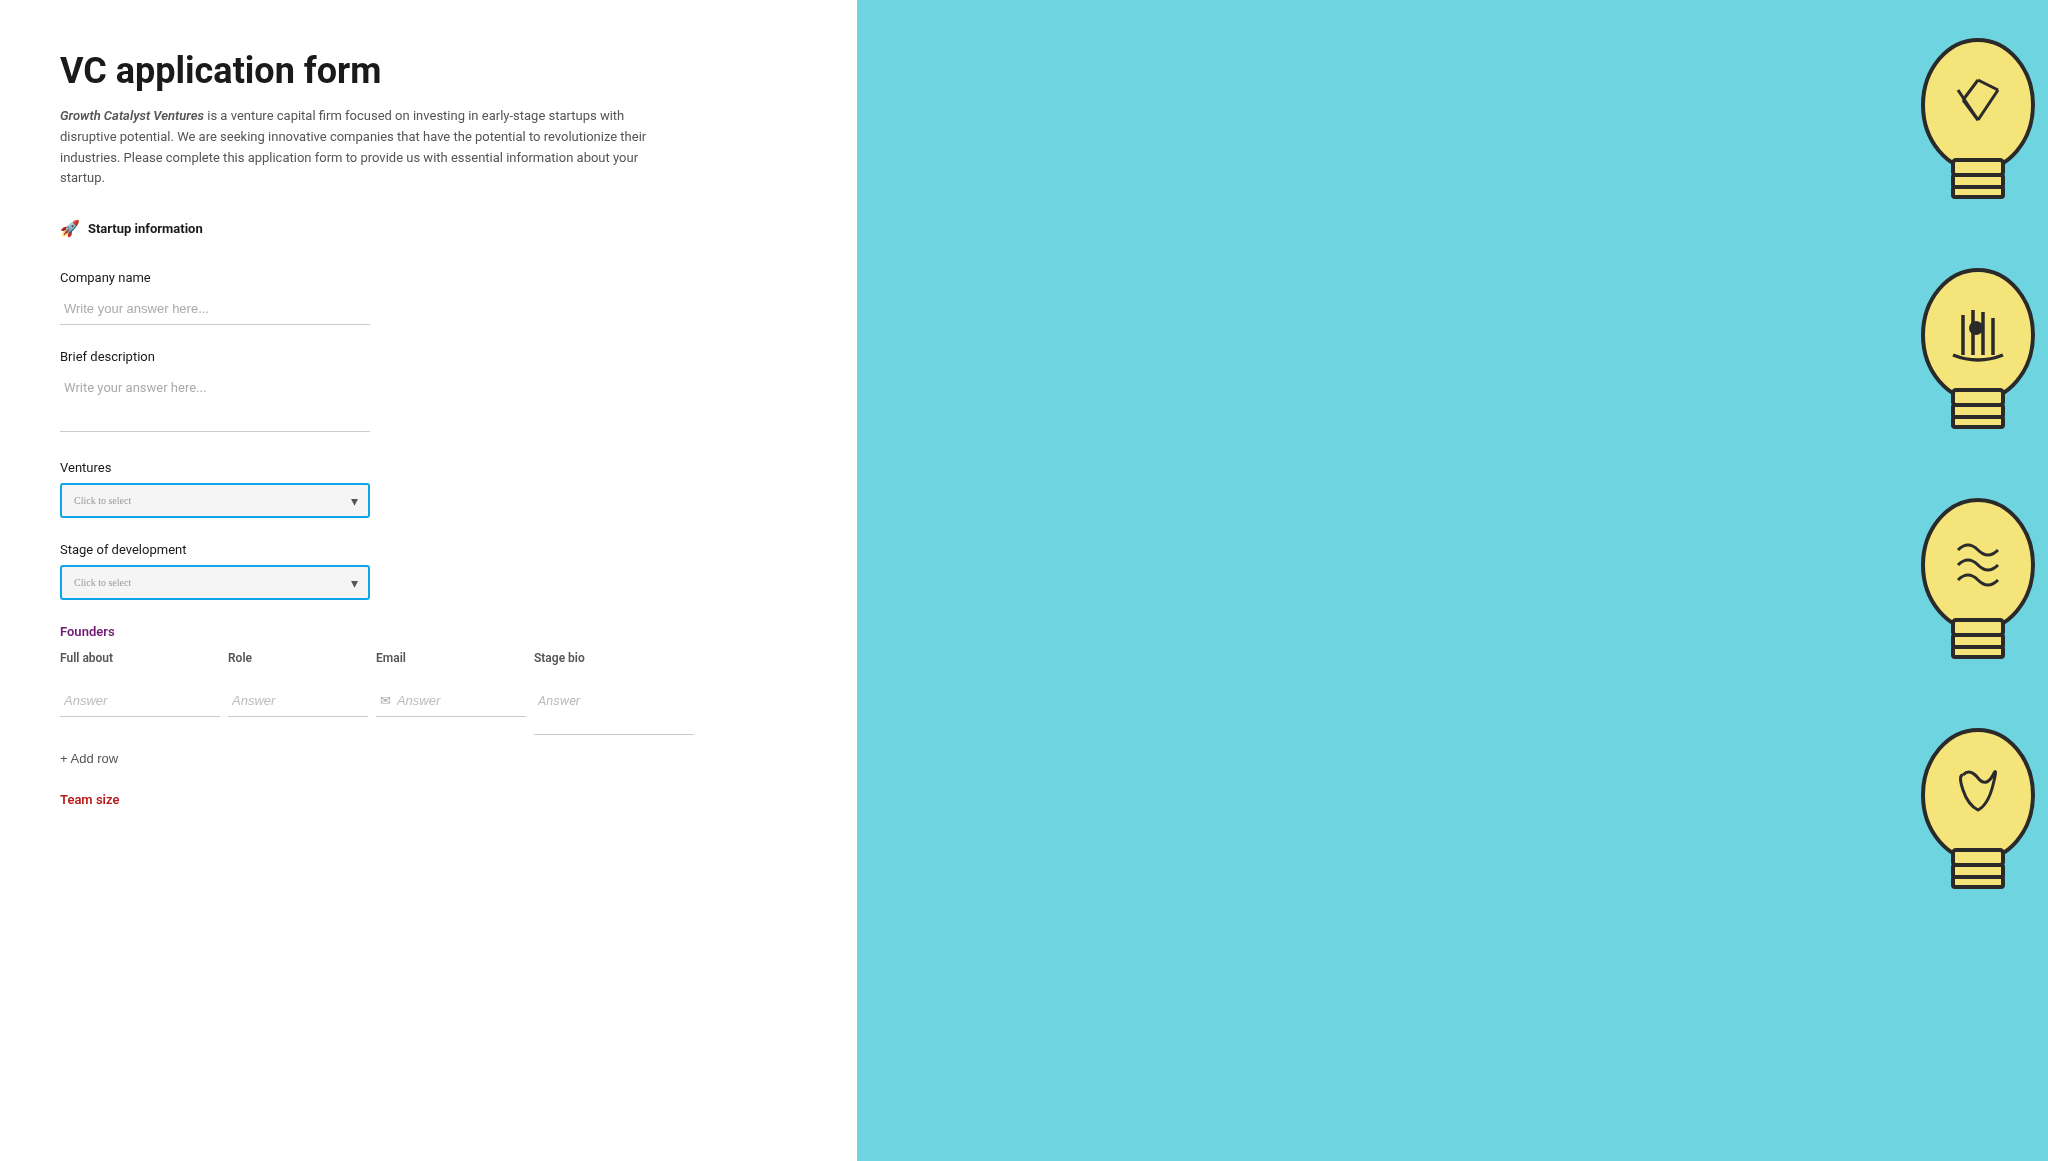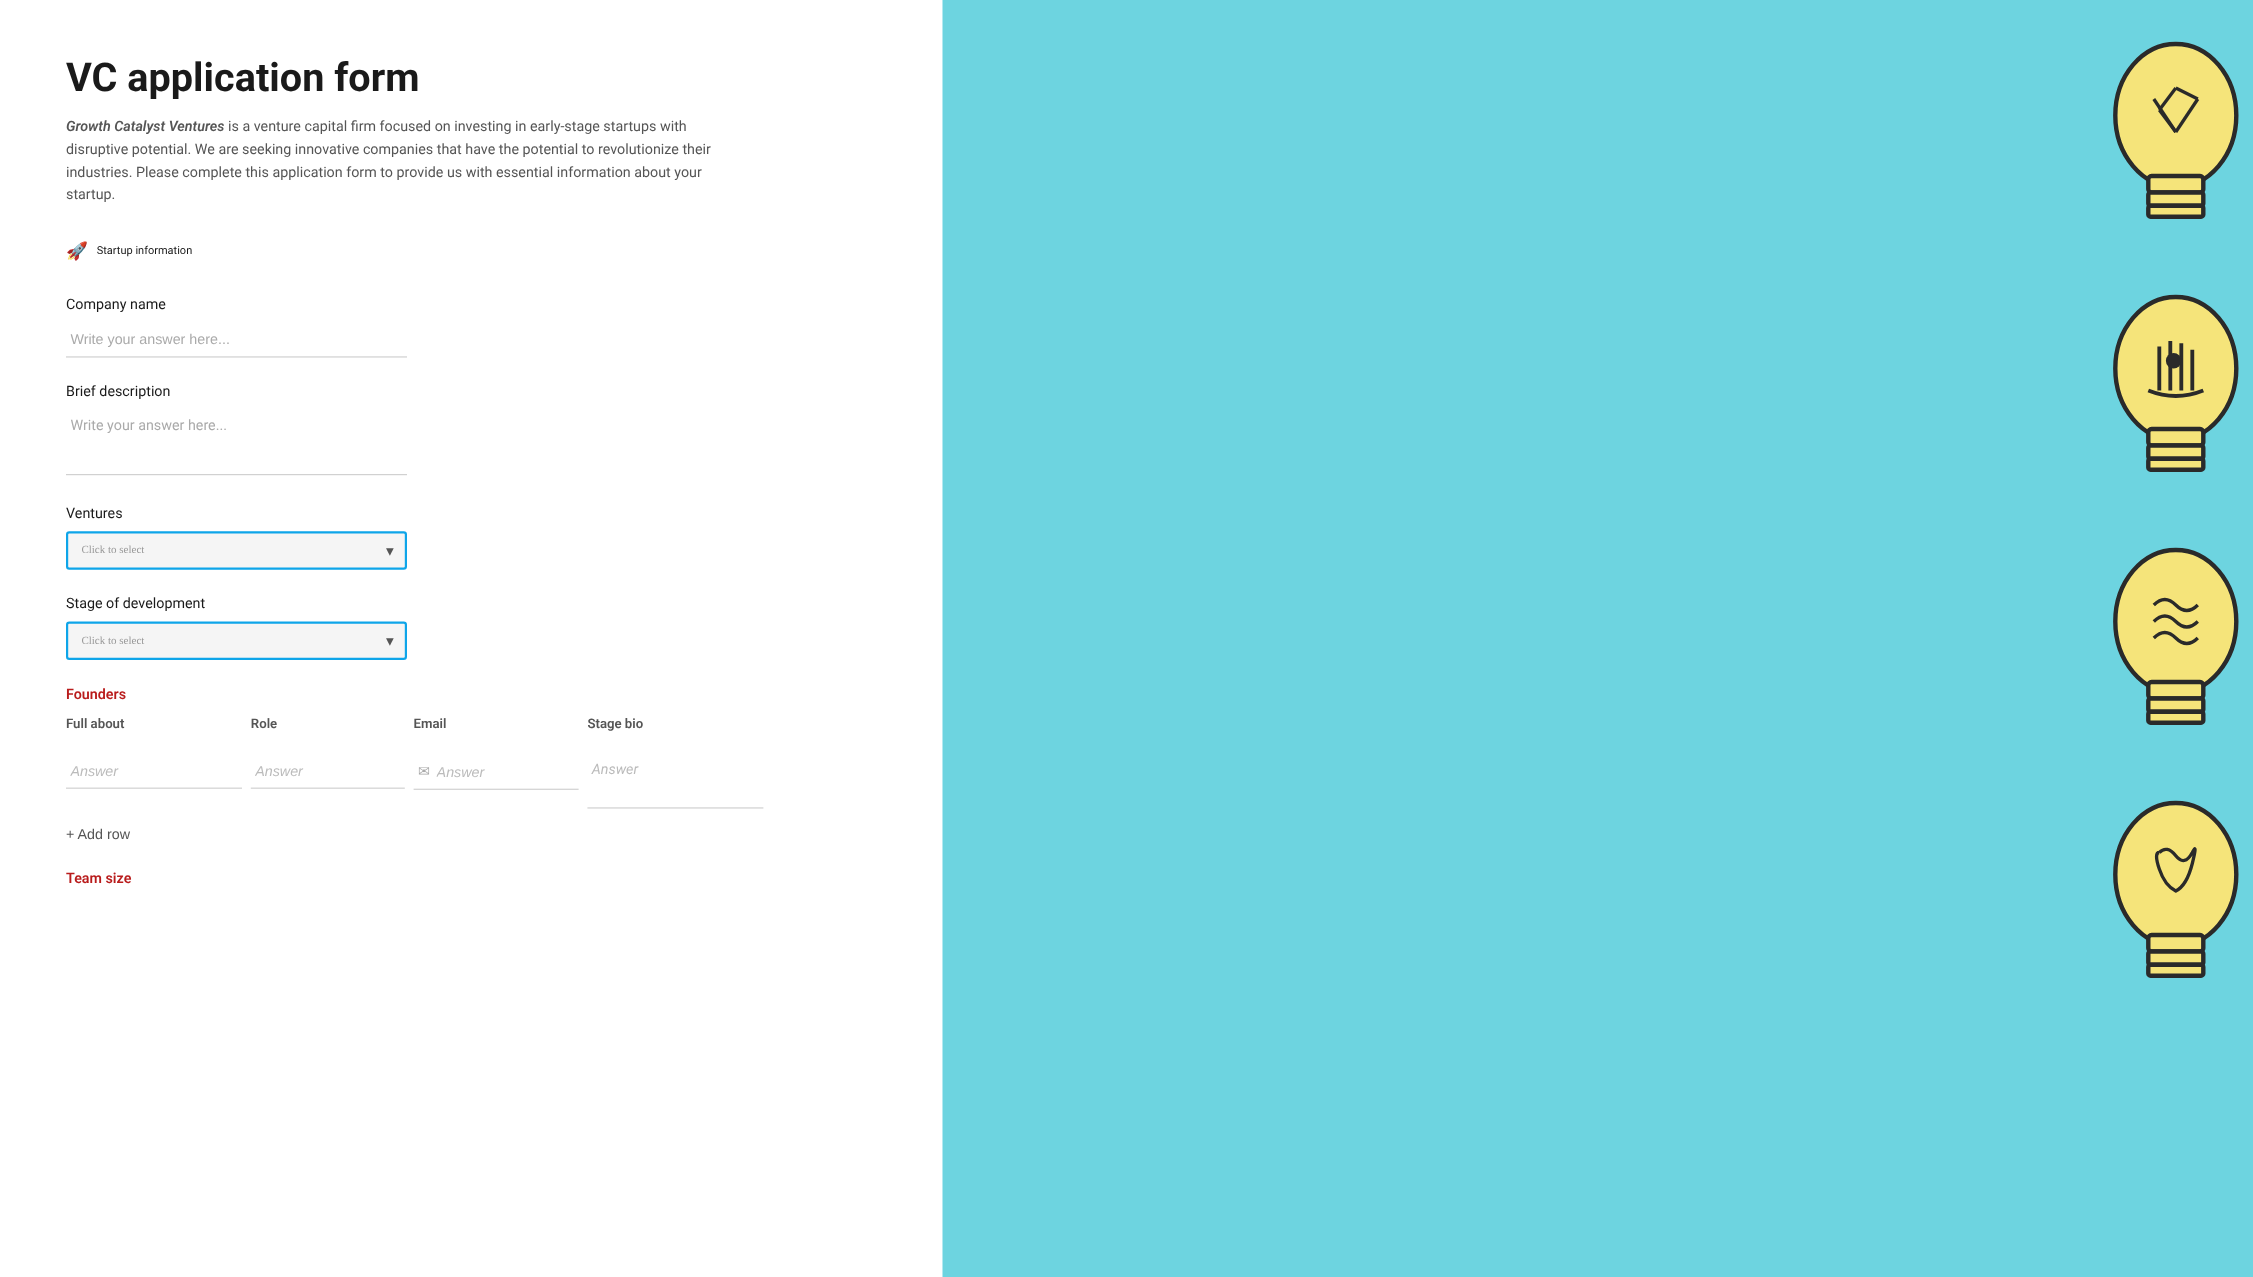--- a/index.html
+++ b/index.html
@@ -57,22 +57,22 @@
 
     .section-header {
       display: flex;
       align-items: center;
       gap: 8px;
       margin-bottom: 24px;
       padding-bottom: 8px;
     }
 
     .section-title {
-      font-size: 10px;
-      font-weight: 400;
+      font-size: 13px;
+      font-weight: 700;
       color: #1a1a1a;
     }
 
     .rocket-icon {
       font-size: 16px;
     }
 
     .field-group {
       margin-bottom: 24px;
     }
@@ -150,21 +150,21 @@
       font-size: 14px;
     }
 
     .founders-section {
       margin-bottom: 20px;
     }
 
     .founders-label {
       font-size: 13px;
       font-weight: 600;
-      color: #b91c1c;
+      color: #701a75;
       margin-bottom: 12px;
       display: block;
     }
 
     .founders-table {
       width: 100%;
       max-width: 620px;
     }
 
     .founders-header {

